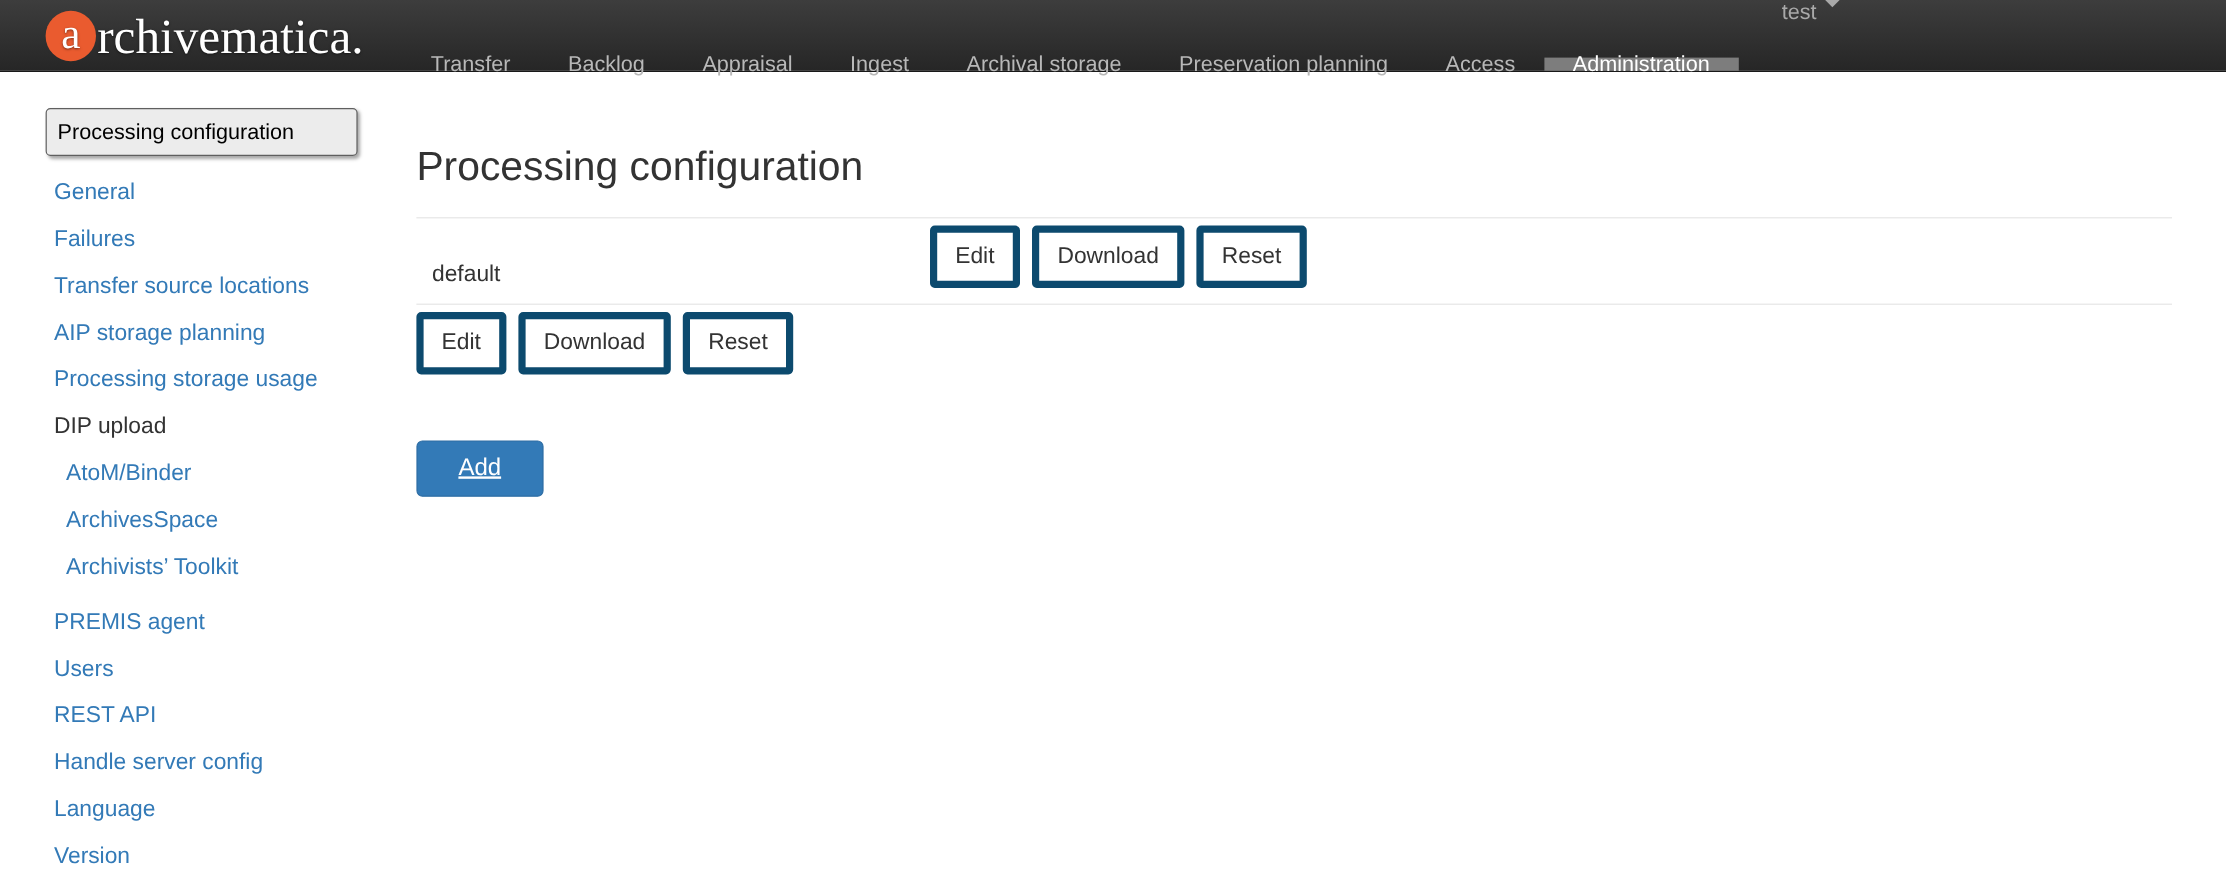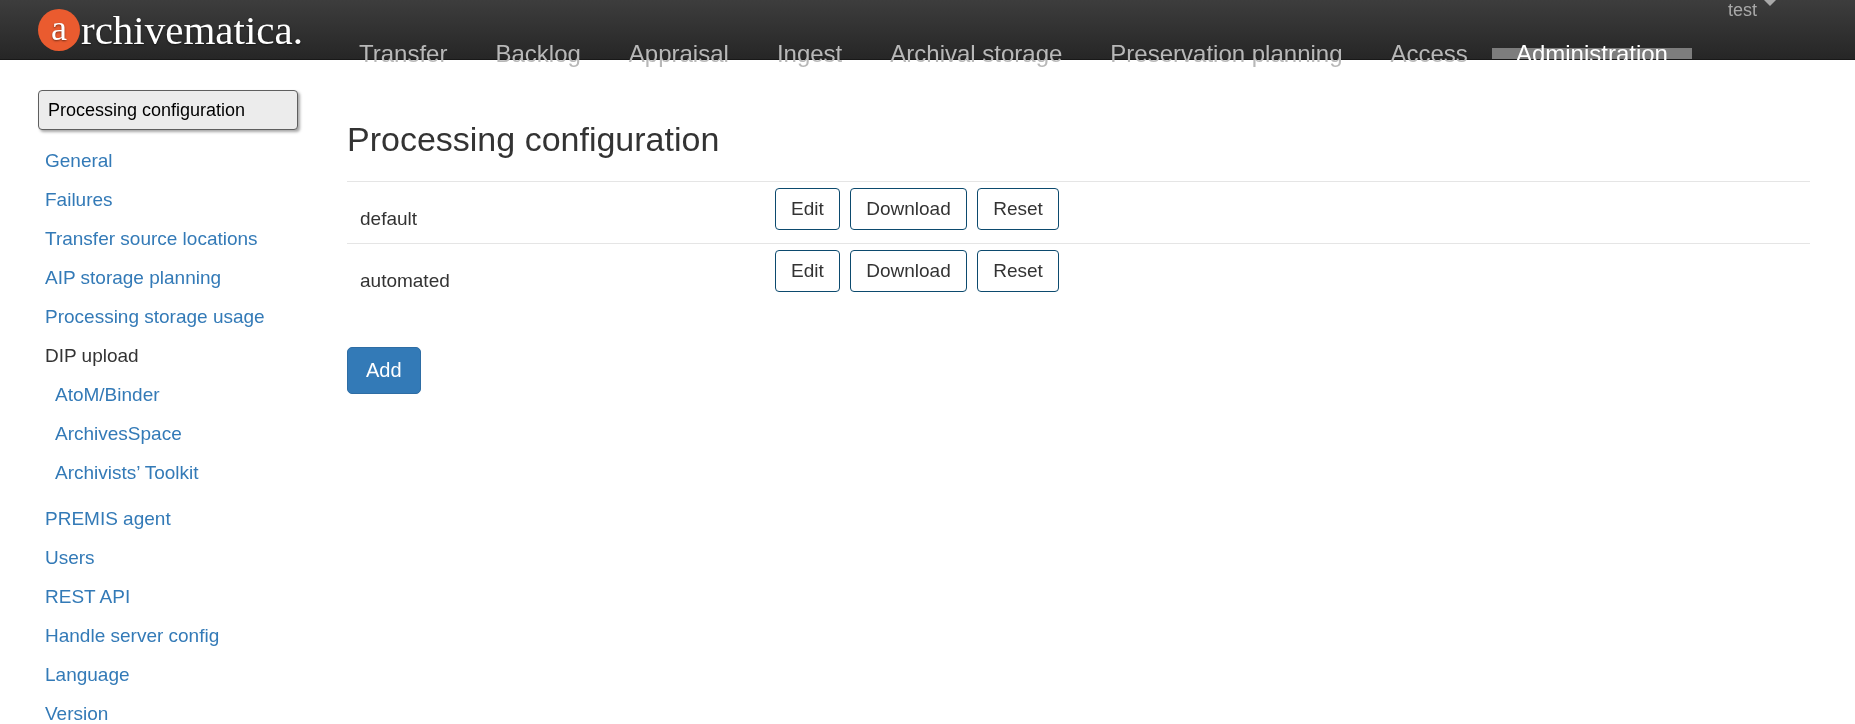--- a/index.html
+++ b/index.html
@@ -23,21 +23,21 @@
   }
   .brand .a-badge {
     display: inline-flex; align-items: center; justify-content: center;
     width: 42px; height: 42px; border-radius: 50%;
     background: #ea5b2f; color: #fff; margin-right: 1px;
     font-size: 36px; line-height: 1; padding-bottom: 4px;
   }
   .nav-items { display: flex; list-style: none; align-items: stretch; }
   .nav-items li {
     display: flex; align-items: center;
-    padding: 0 24px; font-size: 24px; color: #b8b8b8; cursor: pointer;
+    padding: 0 24px; font-size: 18px; color: #b8b8b8; cursor: pointer;
     white-space: nowrap;
     margin-top: 48px;
   }
   .nav-items li.active { background: #7d7d7d; color: #ffffff; }
   .user-menu {
     display: flex; align-items: flex-start; margin-left: 20px;
     padding: 0 16px; font-size: 18px; color: #a9a9a9; cursor: pointer;
     white-space: nowrap;
   }
   .caret {
@@ -67,28 +67,28 @@
   .sidebar-list li.sub { padding-left: 17px; }
   .sidebar-list li.group-end { margin-bottom: 7px; }
 
   
   .page-title { font-size: 34px; font-weight: 400; color: #333; margin: 60px 0 22px 0; }
   .title-divider { border: none; border-top: 1px solid #e5e5e5; }
   .config-row { display: flex; align-items: flex-end; padding: 6px 0 13px 0; }
   .config-row.bordered { border-bottom: 1px solid #e5e5e5; }
   .config-name { width: 428px; padding: 11px 0 0 13px; font-size: 19px; color: #333; }
   .btn {
-    display: inline-block; background: #fff; border: 1px solid #0c4a6e;
+    display: inline-block; background: #fff; border: 6px solid #0c4a6e;
     border-radius: 4px; color: #333; font-size: 19px;
     padding: 9px 15px; margin-right: 6px; cursor: pointer;
     font-family: "Liberation Sans", "DejaVu Sans", sans-serif;
   }
   .btn-primary {
     background: #337ab7; border: 1px solid #2e6da4; color: #fff;
-    font-size: 20px; padding: 11px 18px; margin-top: 42px; border-radius: 5px;
+    font-size: 20px; padding: 11px 34px; margin-top: 42px; border-radius: 5px; text-decoration: underline;
   }
 </style>
 </head>
 <body>
 
 <nav class="navbar">
   <div class="brand">
     <span class="a-badge">a</span>
       <span>rchivematica.</span>
   </div>
@@ -138,21 +138,20 @@
     <div class="config-row bordered">
       <div class="config-name">default</div>
       <div>
         <button class="btn">Edit</button>
         <button class="btn">Download</button>
         <button class="btn">Reset</button>
       </div>
     </div>
 
     <div class="config-row">
-      <div class="config-name">automated</div>
       <div>
         <button class="btn">Edit</button>
         <button class="btn">Download</button>
         <button class="btn">Reset</button>
       </div>
     </div>
 
     <button class="btn btn-primary">Add</button>
   </main>
 

